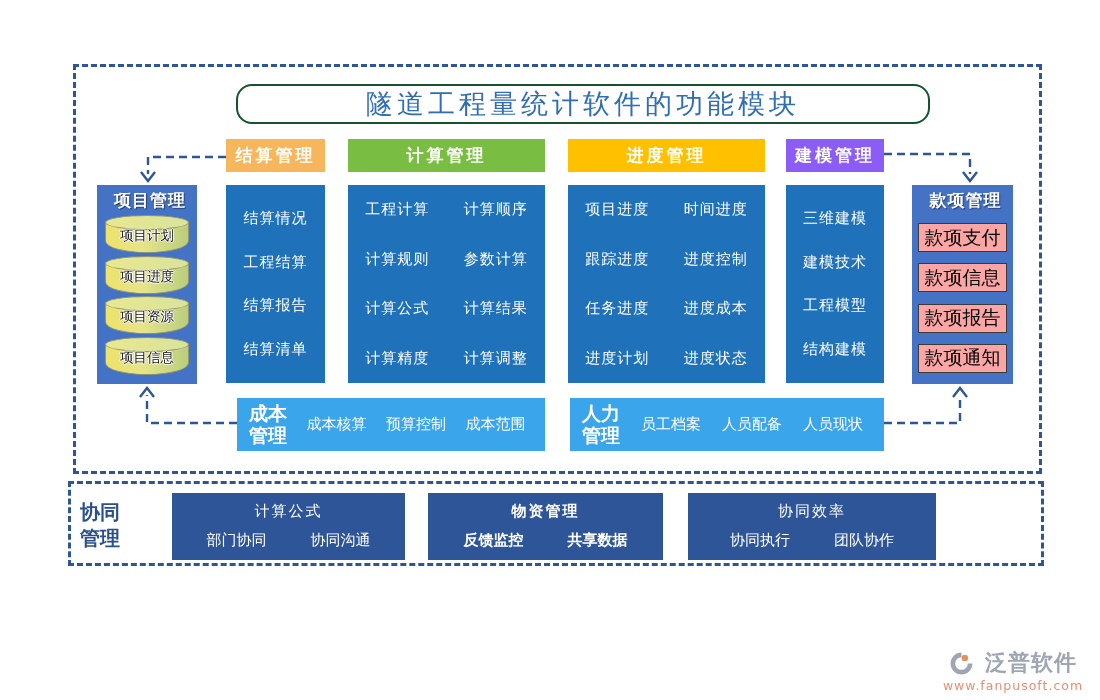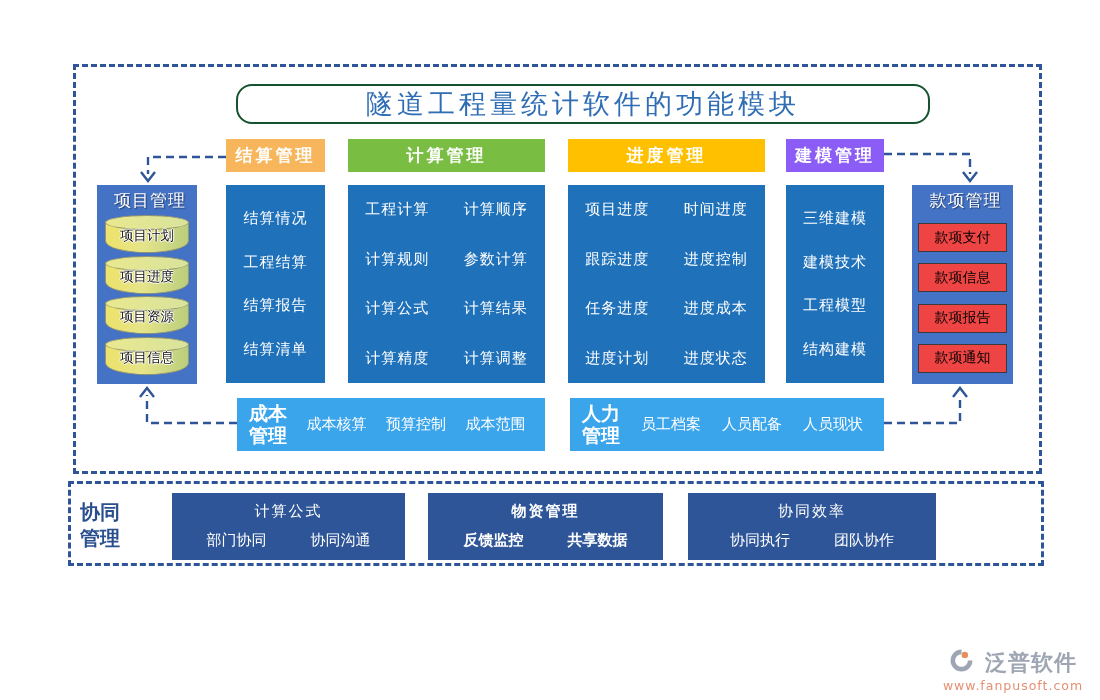--- a/index.html
+++ b/index.html
@@ -31,37 +31,37 @@
   #col-0{left:226px;width:99px;display:flex;flex-direction:column;justify-content:space-evenly;align-items:center;}
   #col-1{left:348px;width:197px;display:grid;grid-template-columns:1fr 1fr;place-items:center;}
   #col-2{left:568px;width:197px;display:grid;grid-template-columns:1fr 1fr;place-items:center;}
   #col-3{left:786px;width:98px;display:flex;flex-direction:column;justify-content:space-evenly;align-items:center;}
   .col-item{font-size:15px;white-space:nowrap;letter-spacing:1px;}
 
   
   .side-panel{top:185px;height:199px;background:#4472C4;display:flex;flex-direction:column;}
   #project-panel{left:97px;width:100px;}
   #payment-panel{left:912px;width:101px;}
-  .side-title{text-align:center;color:#fff;font-weight:normal;font-size:17px;letter-spacing:1px;
+  .side-title{text-align:center;color:#fff;font-weight:bold;font-size:17px;letter-spacing:1px;
               padding-top:4px;text-shadow:1px 1px 1px rgba(0,0,0,.45);padding-left:6px;}
   .side-items{flex:1;display:flex;flex-direction:column;justify-content:space-evenly;align-items:center;}
 
   
   .cyl{position:relative;width:82px;height:30px;
        background:linear-gradient(90deg,#EDE26B 0%,#E6E489 45%,#B9CE7D 100%);
        border:1px solid #96966E;border-radius:0 0 50% 50% / 0 0 12px 12px;}
   .cyl::before{content:"";position:absolute;left:-1px;top:-7px;width:82px;height:13px;
        background:linear-gradient(90deg,#E9E88F,#D8E39B);border:1px solid #96966E;border-radius:50%;}
   .cyl-label{position:absolute;left:0;right:0;top:5px;text-align:center;font-size:13.5px;color:#111;
        white-space:nowrap;
        text-shadow:1px 0 0 #fff,-1px 0 0 #fff,0 1px 0 #fff,0 -1px 0 #fff;}
 
   
-  .pay-item{width:87px;height:27px;background:#ef4444;border:1px solid #3A3A3A;
-            display:flex;align-items:center;justify-content:center;font-size:14px;color:#000;white-space:nowrap;}
+  .pay-item{width:87px;height:27px;background:#fca5a5;border:1px solid #3A3A3A;
+            display:flex;align-items:center;justify-content:center;font-size:19px;color:#000;white-space:nowrap;}
 
   
   .mid-box{top:398px;height:53px;background:#3BA5EC;border-radius:0;display:flex;align-items:center;color:#fff;}
   #cost-box{left:237px;width:308px;}
   #hr-box{left:570px;width:314px;}
   .mid-title{font-size:19px;font-weight:bold;line-height:1.12;padding-left:12px;white-space:nowrap;}
   .mid-items{flex:1;display:flex;justify-content:space-evenly;align-items:center;}
   .mid-item{font-size:15px;white-space:nowrap;}
 
   
@@ -74,21 +74,21 @@
   .collab-items{flex:1;display:flex;align-items:center;gap:44px;}
   .collab-item{font-size:15px;white-space:nowrap;}
 
   
   #connectors{left:0;top:0;width:1100px;height:700px;pointer-events:none;}
   #connectors path{stroke:#2E5597;stroke-width:2.4;fill:none;}
   #connectors path.dash{stroke-dasharray:8 5;}
 
   
   #watermark{left:938px;top:648px;width:150px;display:flex;flex-direction:column;align-items:center;}
-  #brand-row{display:flex;gap:11px;}
+  #brand-row{display:flex;align-items:center;gap:11px;}
   #brand-text{font-size:22px;font-weight:bold;color:#9FA6B3;letter-spacing:1px;white-space:nowrap;}
   #brand-url{font-size:12.5px;color:#E78F73;letter-spacing:1px;white-space:nowrap;}
 </style>
 </head>
 <body>
 
 <div id="stage">
 
   <div class="abs frame" id="frame-top"></div>
   <div class="abs frame" id="frame-bottom"></div>

